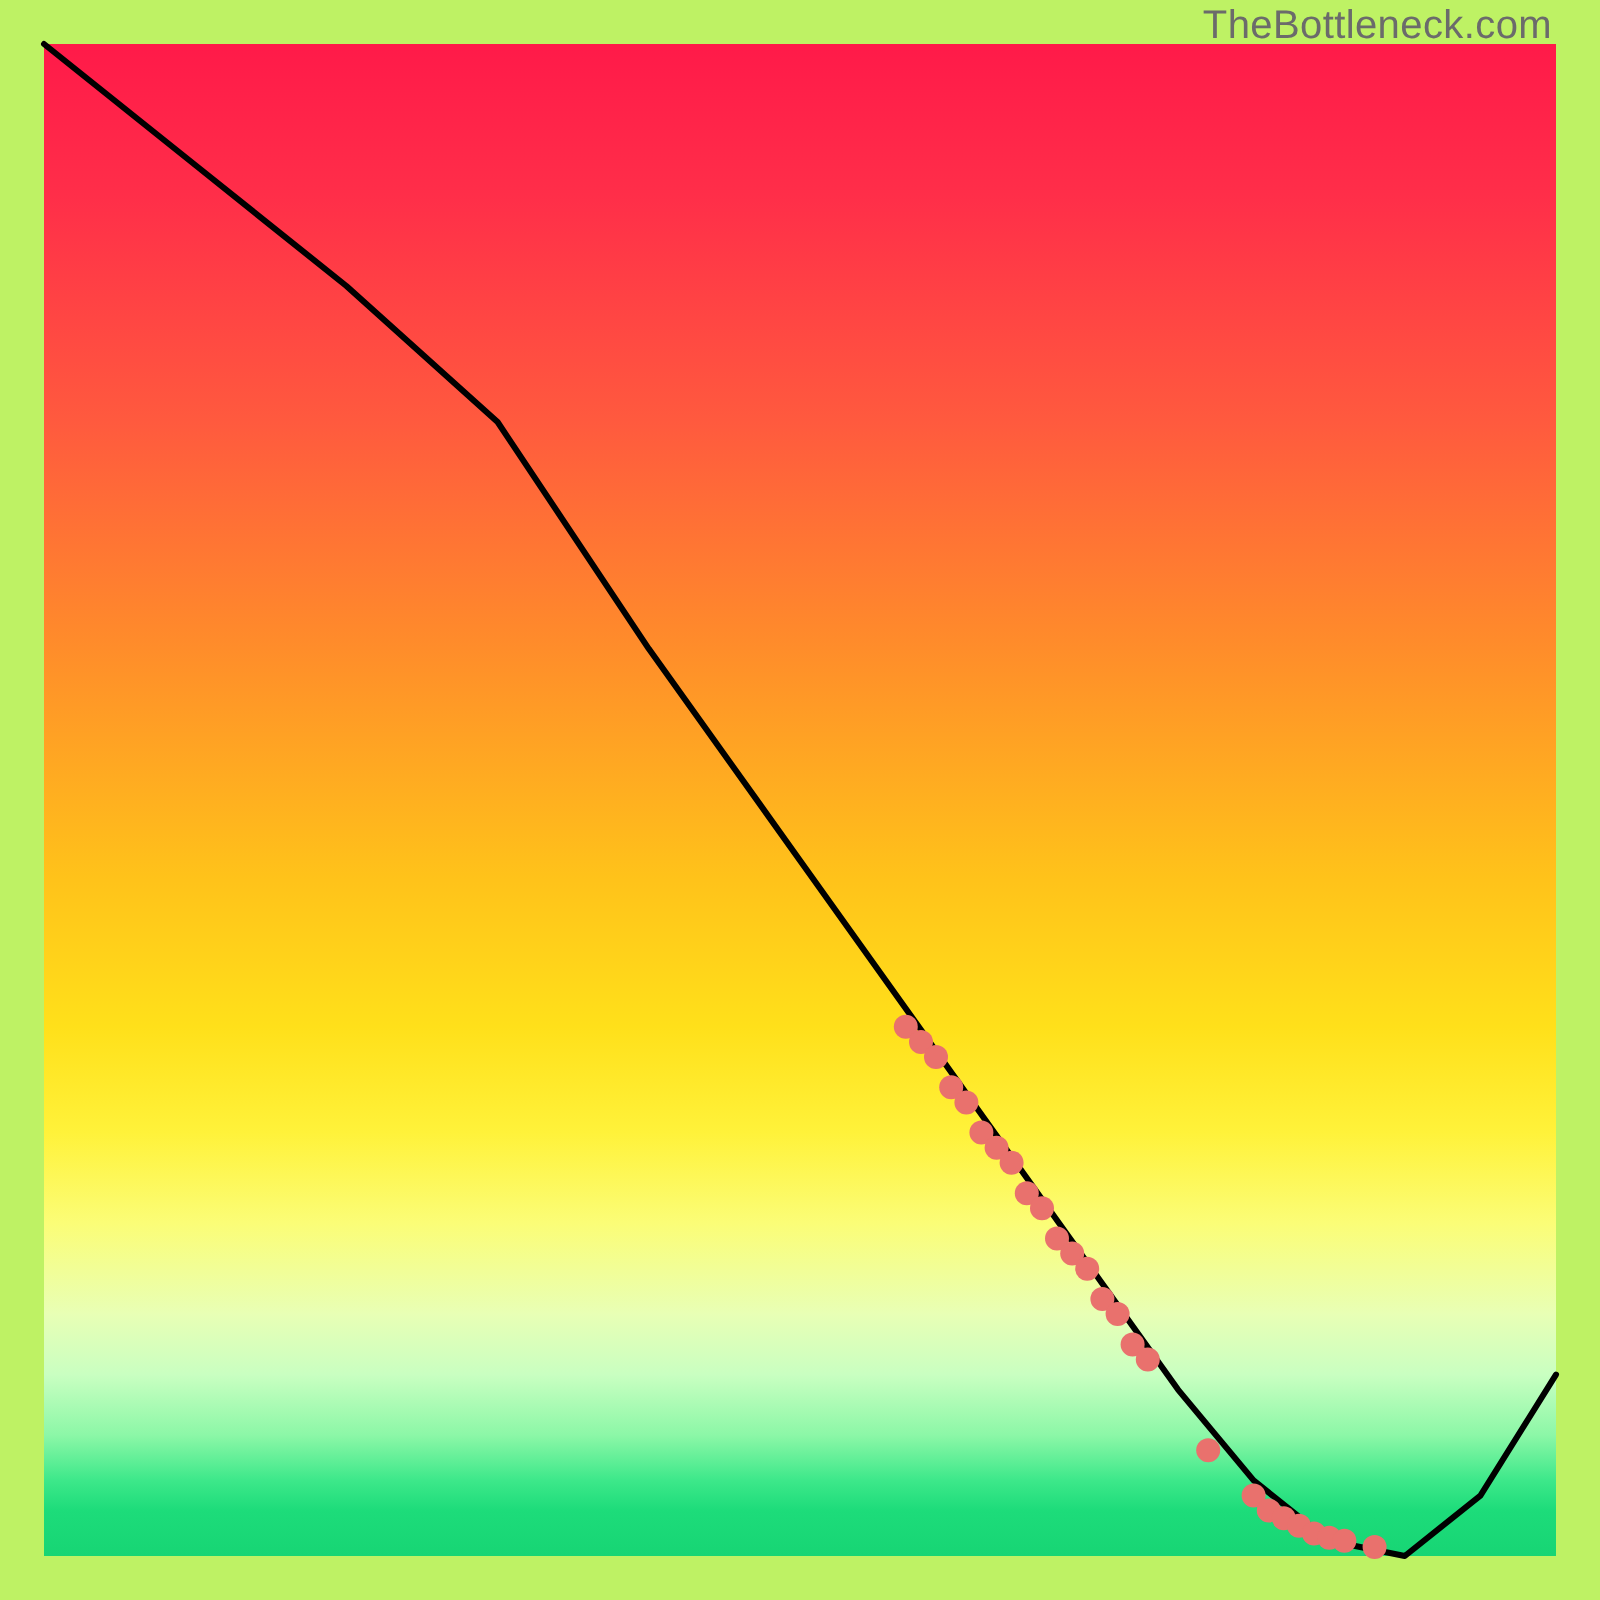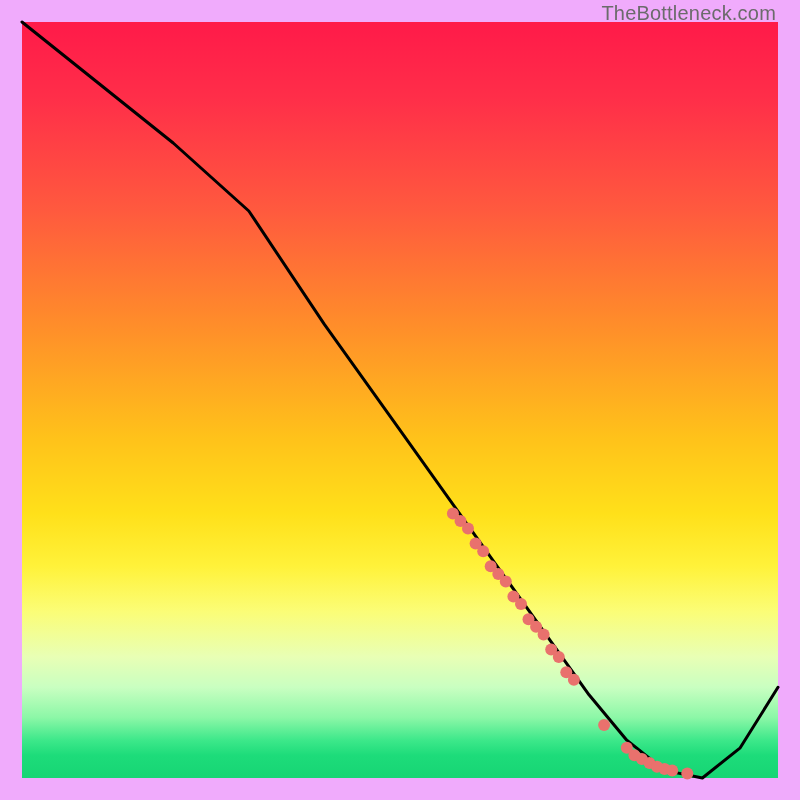--- a/index.html
+++ b/index.html
@@ -7,21 +7,21 @@
     padding: 0;
     width: 800px;
     height: 800px;
     background: #000;
     overflow: hidden;
   }
   .frame {
     position: relative;
     width: 800px;
     height: 800px;
-    background: #f0abfc;
+    background: #bef264;
   }
   .plot-area {
     position: absolute;
     left: 22px;
     top: 22px;
     width: 756px;
     height: 756px;
     
     background: linear-gradient(
       to bottom,

